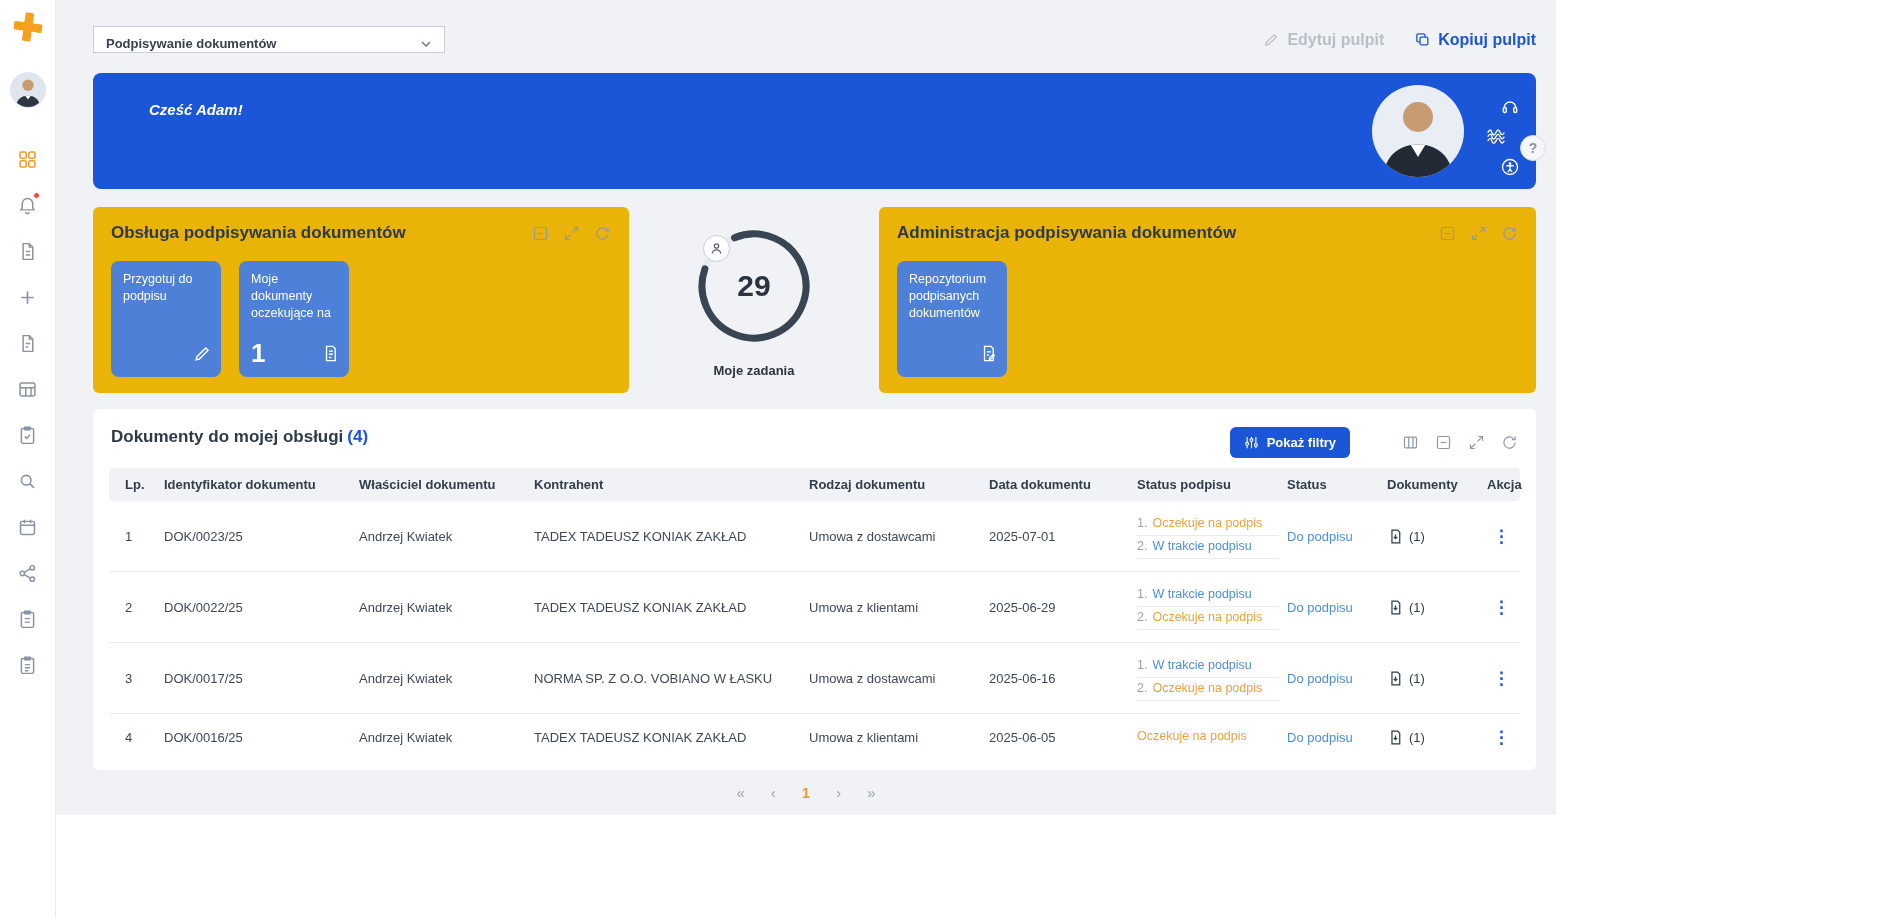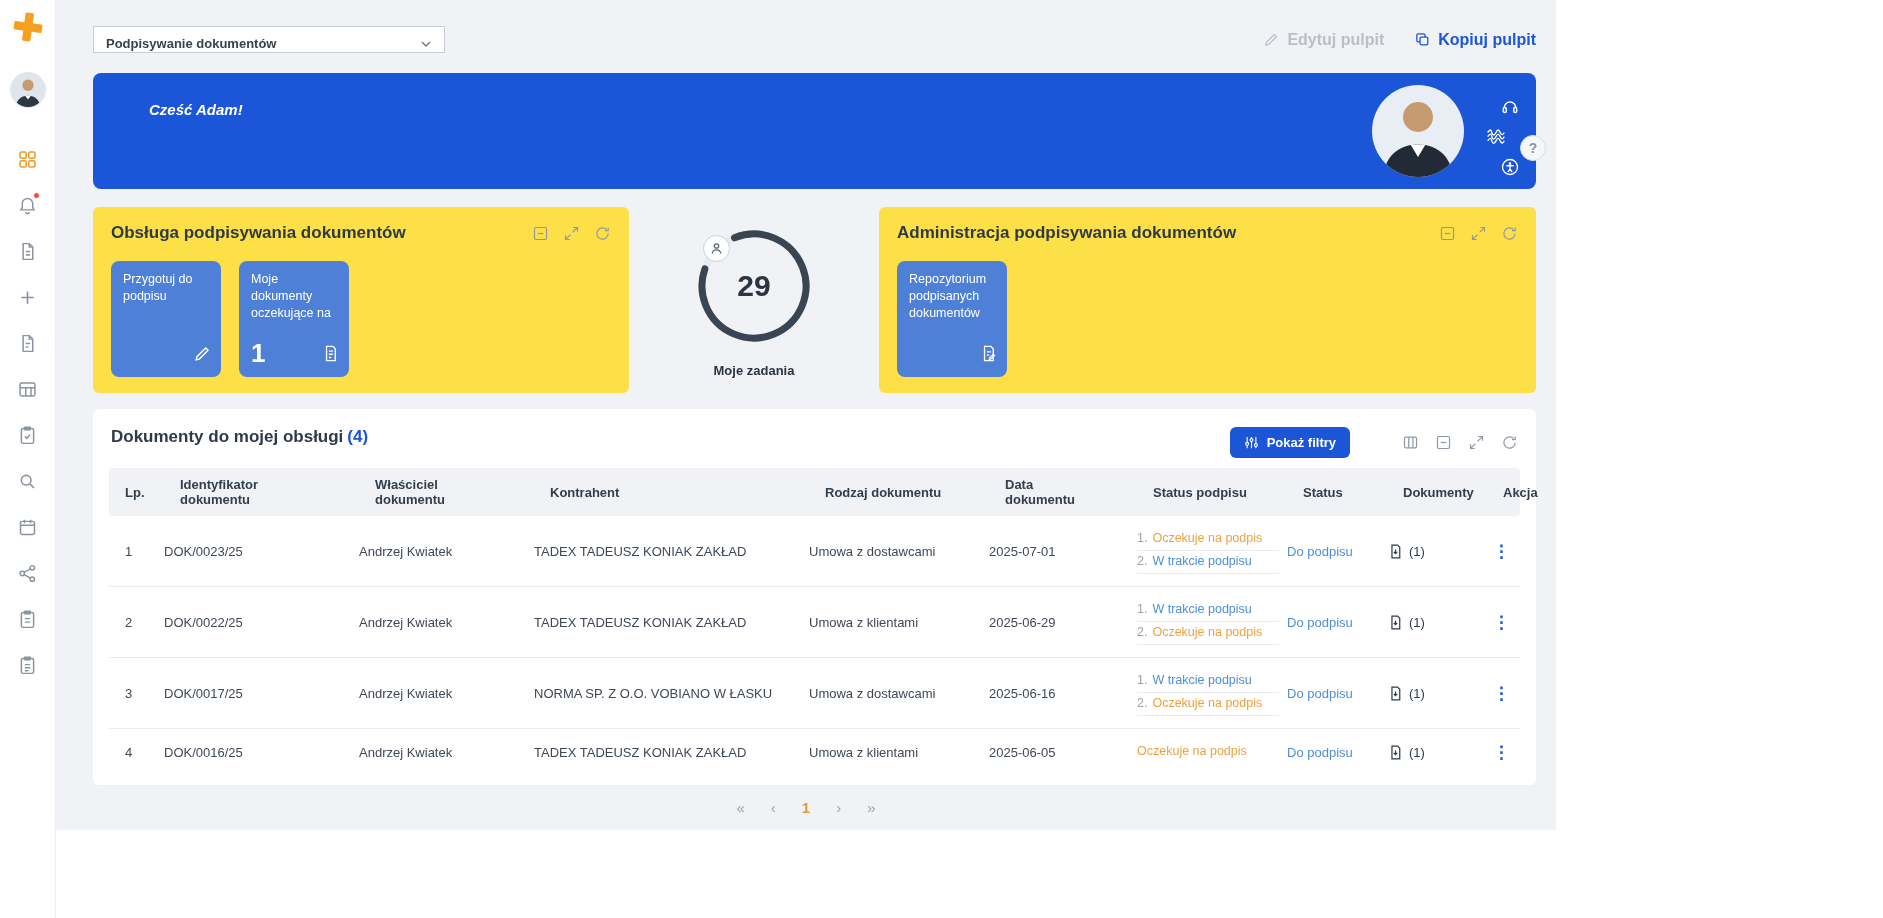--- a/index.html
+++ b/index.html
@@ -33,21 +33,21 @@
   .hero-greeting { font-size:15px; font-weight:bold; margin-bottom:6px; }
   .hero-sub { font-size:13.5px; }
   .hero-photo { position:absolute; top:12px; right:72px; width:92px; height:92px; border-radius:50%; background:#e9eef5; overflow:hidden; display:flex; align-items:flex-end; justify-content:center; }
   .hero-icons { position:absolute; top:0; right:8px; height:100%; width:40px; }
   .hero-ic { position:absolute; color:#fff; cursor:pointer; }
   .hero-ic svg { width:20px; height:20px; }
   .help-circle { position:absolute; top:62px; right:-10px; width:26px; height:26px; border-radius:50%; background:#f4f6f8; border:1px solid #d9dee5; color:#8a93a0; font-size:14px; font-weight:bold; display:flex; align-items:center; justify-content:center; cursor:pointer; }
 
   
   .widgets { display:flex; margin:18px 20px 0 37px; }
-  .card { background:#fde047; border-radius:6px; padding:16px 18px; }
+  .card { background:#eab308; border-radius:6px; padding:16px 18px; }
   .card-left { width:536px; }
   .card-right { width:657px; }
   .gauge-area { width:250px; display:flex; flex-direction:column; align-items:center; padding-top:14px; }
   .card-head { display:flex; align-items:center; justify-content:space-between; }
   .card-title { font-size:17px; font-weight:bold; color:#2e3a48; }
   .card-icons { display:flex; gap:14px; color:#8f98a5; }
   .card-icons svg { width:17px; height:17px; cursor:pointer; }
   .tiles { display:flex; gap:18px; margin-top:18px; }
   .tile { width:110px; height:116px; border-radius:8px; padding:10px 10px 8px 12px; color:#fff; font-size:12.5px; line-height:1.35; position:relative; cursor:pointer; word-break:break-word; }
   .tile-blue { background:#4d80d6; }
@@ -66,21 +66,21 @@
   .table-card { margin:16px 20px 0 37px; background:#fff; border-radius:6px; padding:14px 16px 10px; }
   .table-head { display:flex; justify-content:space-between; padding:4px 2px 10px; }
   .table-title { font-size:17px; font-weight:bold; color:#2e3a48; }
   .table-title .cnt { color:#1a56d6; margin-left:4px; }
   .table-head-right { display:flex; align-items:center; gap:16px; color:#8f98a5; }
   .filters-btn { display:flex; align-items:center; gap:8px; background:#1a56d6; color:#fff; border:none; border-radius:6px; padding:8px 14px; font-size:13px; font-weight:bold; cursor:pointer; font-family:inherit; margin-right:36px; }
   .filters-btn svg { width:15px; height:15px; }
   .table-head-right > svg { width:17px; height:17px; cursor:pointer; }
 
   table { width:100%; border-collapse:collapse; table-layout:fixed; }
-  th { background:#f0f2f5; text-align:left; font-size:13px; font-weight:bold; color:#333e4c; padding:9px 26px; }
+  th { background:#f0f2f5; text-align:left; font-size:13px; font-weight:bold; color:#333e4c; padding:9px 10px; }
   th:first-child { padding-left:16px; border-radius:4px 0 0 4px; }
   th:last-child { border-radius:0 4px 4px 0; }
   td { padding:12px 10px; font-size:13px; color:#3e4856; border-bottom:1px solid #e9ebef; vertical-align:middle; }
   td:first-child { padding-left:16px; }
   tr:last-child td { border-bottom:none; }
   .st-blue { color:#4d8fd6; }
   .st-orange { color:#eda23c; }
   .sig-line { display:flex; gap:5px; padding:3px 0 5px; border-bottom:1px solid #e9ebef; width:142px; font-size:12.5px; }
   .sig-line.no-line { border-bottom:none; }
   .sig-num { color:#9aa3ad; }

